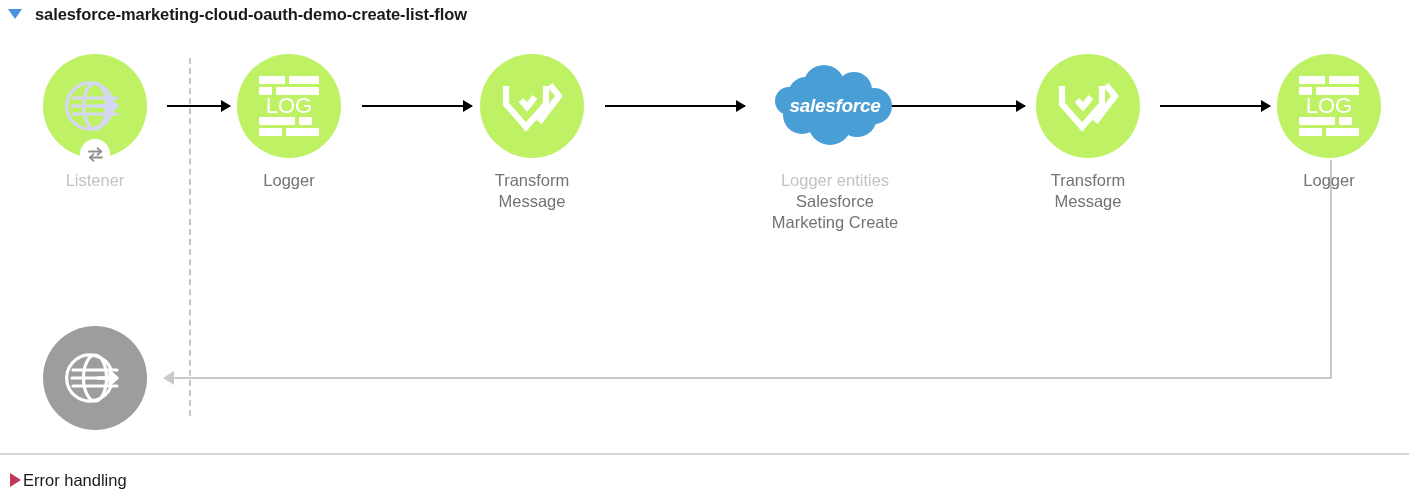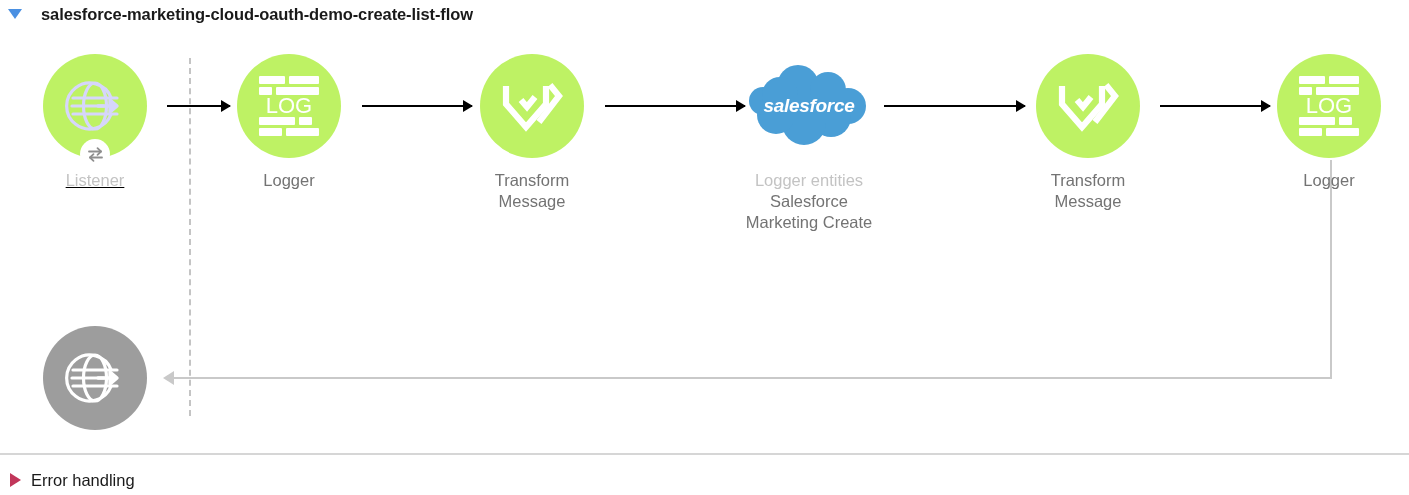--- a/index.html
+++ b/index.html
@@ -19,21 +19,21 @@
     overflow: hidden;
   }
 
   
   .flow-title-bar {
     position: absolute;
     left: 8px;
     top: 2px;
     display: flex;
     align-items: center;
-    gap: 19px;
+    gap: 13px;
     height: 24px;
   }
   .tri-down {
     width: 0; height: 0;
     border-left: 7px solid transparent;
     border-right: 7px solid transparent;
     border-top: 10px solid #4a90e2;
   }
   .flow-title-text {
     font-size: 16.5px;
@@ -192,21 +192,21 @@
     width: 1409px;
     height: 2px;
     background: #d6d6d6;
   }
   .error-bar {
     position: absolute;
     left: 10px;
     top: 468px;
     display: flex;
     align-items: center;
-    gap: 10px;
+    gap: 2px;
     height: 24px;
   }
   .tri-right {
     width: 0; height: 0;
     border-top: 7px solid transparent;
     border-bottom: 7px solid transparent;
     border-left: 11px solid #c1365a;
   }
   .error-text {
     font-size: 16.5px;
@@ -244,21 +244,21 @@
   </div>
   <div class="arrow" style="left:1160px; width:110px;">
     <div class="line"></div>
     <div class="head"></div>
   </div>
 
   <div class="ret-vline"></div>
   <div class="ret-hline"></div>
   <div class="ret-head"></div>
 
-  <div class="node" style="left:5px;text-decoration:underline;">
+  <div class="node" style="left:5px;">
     <div class="node-shape-wrap">
       <div class="circle">
         <svg width="62" height="62" viewBox="0 0 62 62">
           <g fill="none" stroke="#d6d6fb" stroke-width="3.2" stroke-linecap="round">
             <path d="M47 22.5A23 23 0 1 0 47 39.5"></path>
             <ellipse cx="31" cy="31" rx="11.5" ry="23"></ellipse>
             <line x1="9" y1="23" x2="53" y2="23"></line>
             <line x1="8" y1="31" x2="40" y2="31"></line>
             <line x1="9" y1="39" x2="53" y2="39"></line>
           </g>
@@ -315,21 +315,21 @@
           <path d="M49 7 L58 18 L38 44" fill="none" stroke="#ffffff" stroke-width="6.2" stroke-linejoin="miter"></path>
         </svg>
       </div>
     </div>
     <div class="node-labels">
       <div class="label-main">Transform</div>
       <div class="label-main">Message</div>
     </div>
   </div>
 
-  <div class="node" style="left:719px;">
+  <div class="node" style="left:745px;">
     <div class="node-shape-wrap">
       <div class="sf-cloud-wrap">
         <svg width="126" height="82" viewBox="0 0 126 82">
           <g fill="#4a9ed6">
             <circle cx="52" cy="21" r="21"></circle>
             <circle cx="82" cy="25" r="18"></circle>
             <circle cx="102" cy="41" r="18"></circle>
             <circle cx="85" cy="52" r="20"></circle>
             <circle cx="58" cy="58" r="22"></circle>
             <circle cx="30" cy="50" r="19"></circle>

